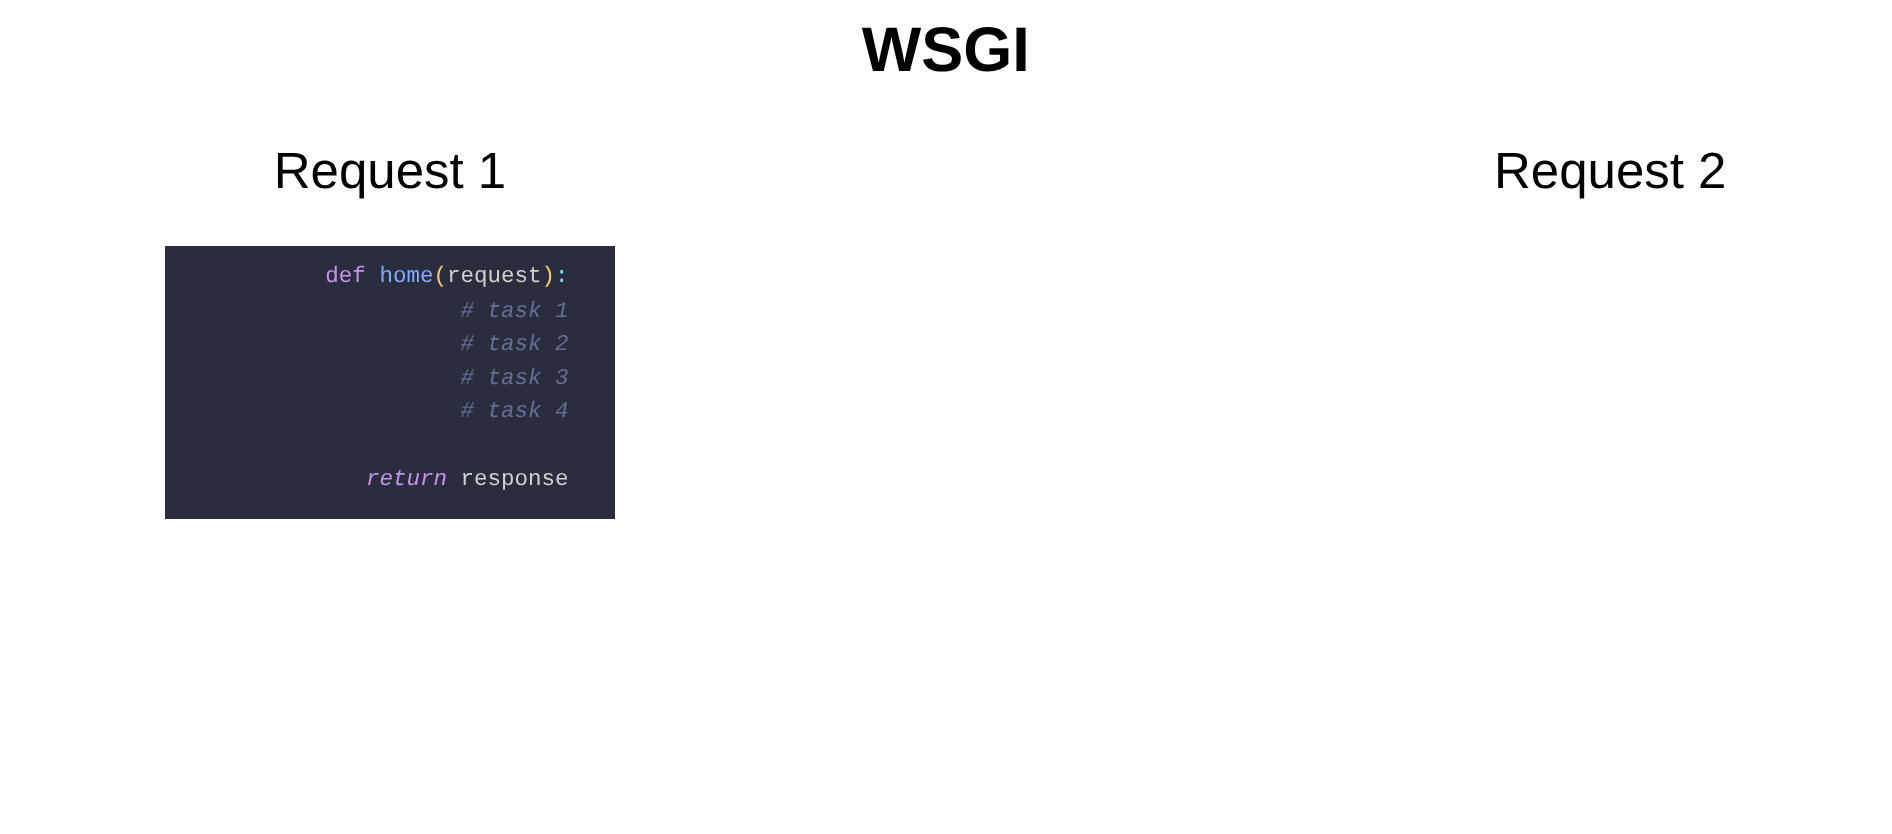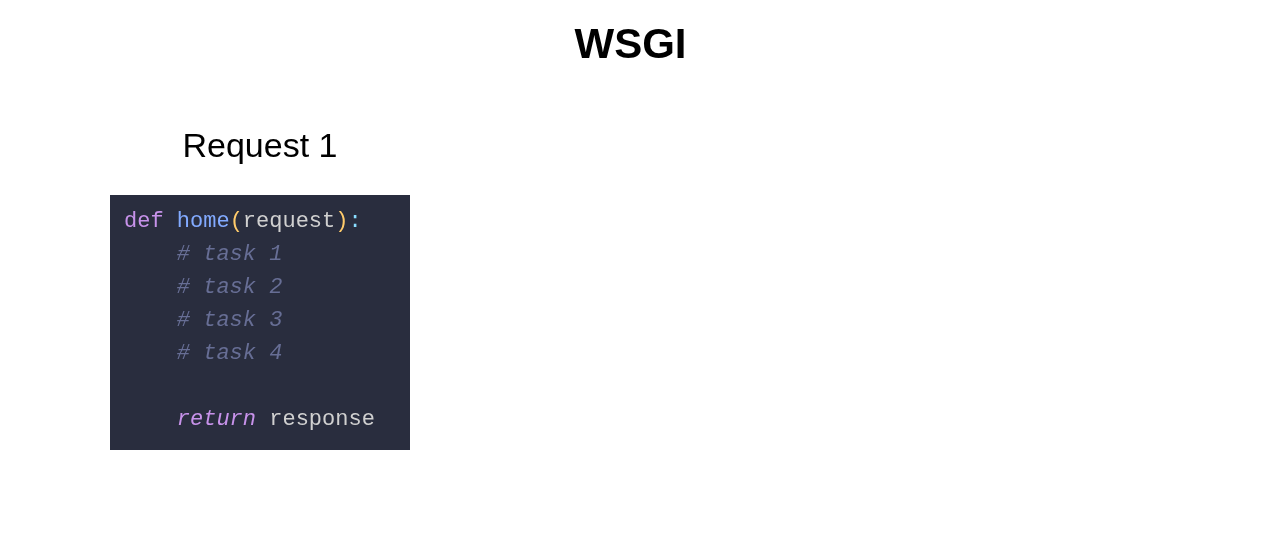--- a/index.html
+++ b/index.html
@@ -12,49 +12,50 @@
       font-family: -apple-system, BlinkMacSystemFont, "Segoe UI", Helvetica, Arial, sans-serif;
       width: 1261px;
       height: 556px;
       position: relative;
     }
     .main-title {
       text-align: center;
       font-size: 42px;
       font-weight: 600;
       color: #000000;
-      padding-top: 20px;
+      padding-top: 9px;
     }
     .content-row {
       display: flex;
       justify-content: space-between;
       padding: 0 110px;
-      margin-top: 58px;
+      margin-top: 38px;
       gap: 24px;
     }
     .column {
       display: flex;
       flex-direction: column;
       align-items: center;
     }
     .column-title {
       font-size: 34px;
       font-weight: 500;
       color: #000000;
       margin-bottom: 30px;
     }
     .code-block {
       background: #292d3e;
-      padding: 10px 6px 14px 14px;
+      padding: 10px 31px 14px 14px;
       font-family: "SF Mono", Menlo, Monaco, Consolas, "Courier New", monospace;
-      font-size: 22px;
+      font-size: 15px;
       line-height: 1.5;
       color: #a6accd;
       white-space: pre;
       min-width: 300px;
+      text-align: right;
     }
     .kw-def { color: #c792ea; }
     .fn-name { color: #82aaff; }
     .param { color: #d0d0d0; }
     .paren { color: #ffcb6b; }
     .colon { color: #89ddff; }
     .comment { color: #676e95; font-style: italic; }
     .kw-return { color: #c792ea; font-style: italic; }
     .ident { color: #d0d0d0; }
   </style>
@@ -70,15 +71,16 @@
     <div class="code-block"><span class="kw-def">def</span> <span class="fn-name">home</span><span class="paren">(</span><span class="param">request</span><span class="paren">)</span><span class="colon">:</span>
     <span class="comment"># task 1</span>
     <span class="comment"># task 2</span>
     <span class="comment"># task 3</span>
     <span class="comment"># task 4</span>
 
     <span class="kw-return">return</span> <span class="ident">response</span></div>
   </div>
 
   <div class="column">
+    <div class="column-title">Request 2</div>
   </div>
 
 </div>
 
 </body></html>

